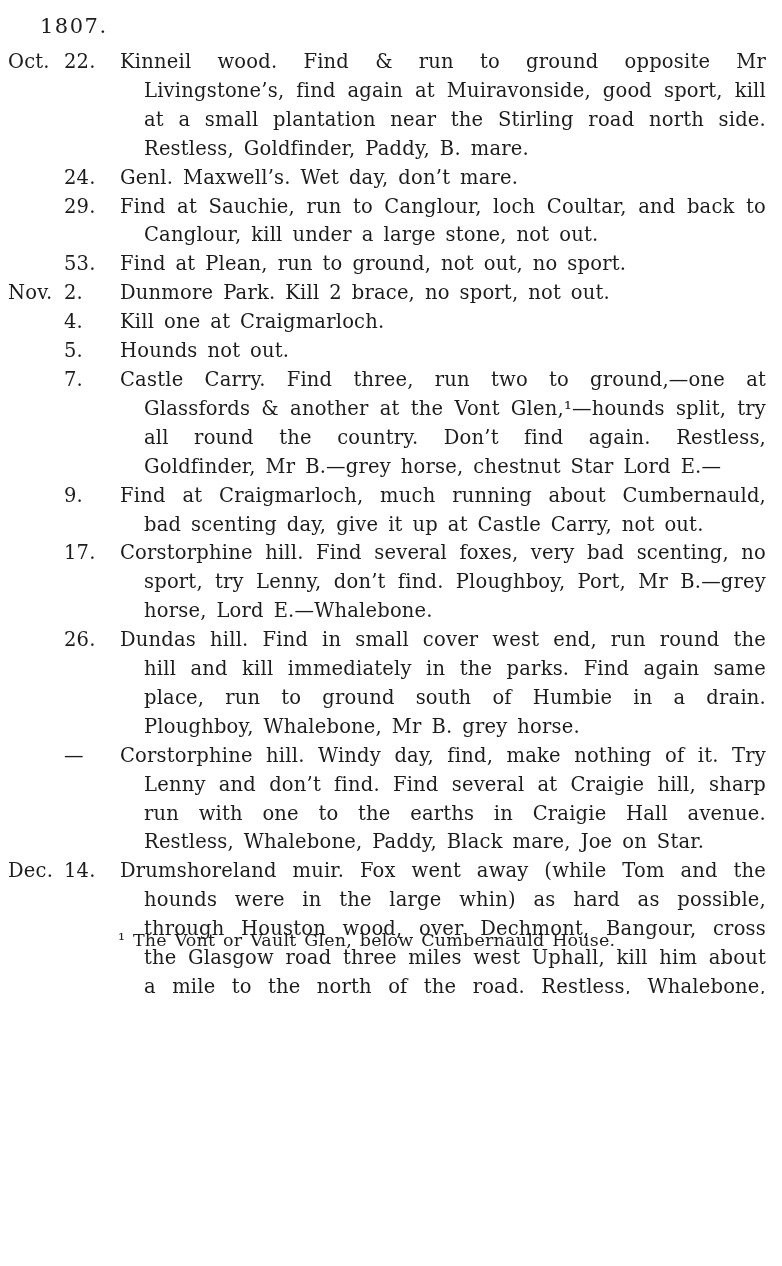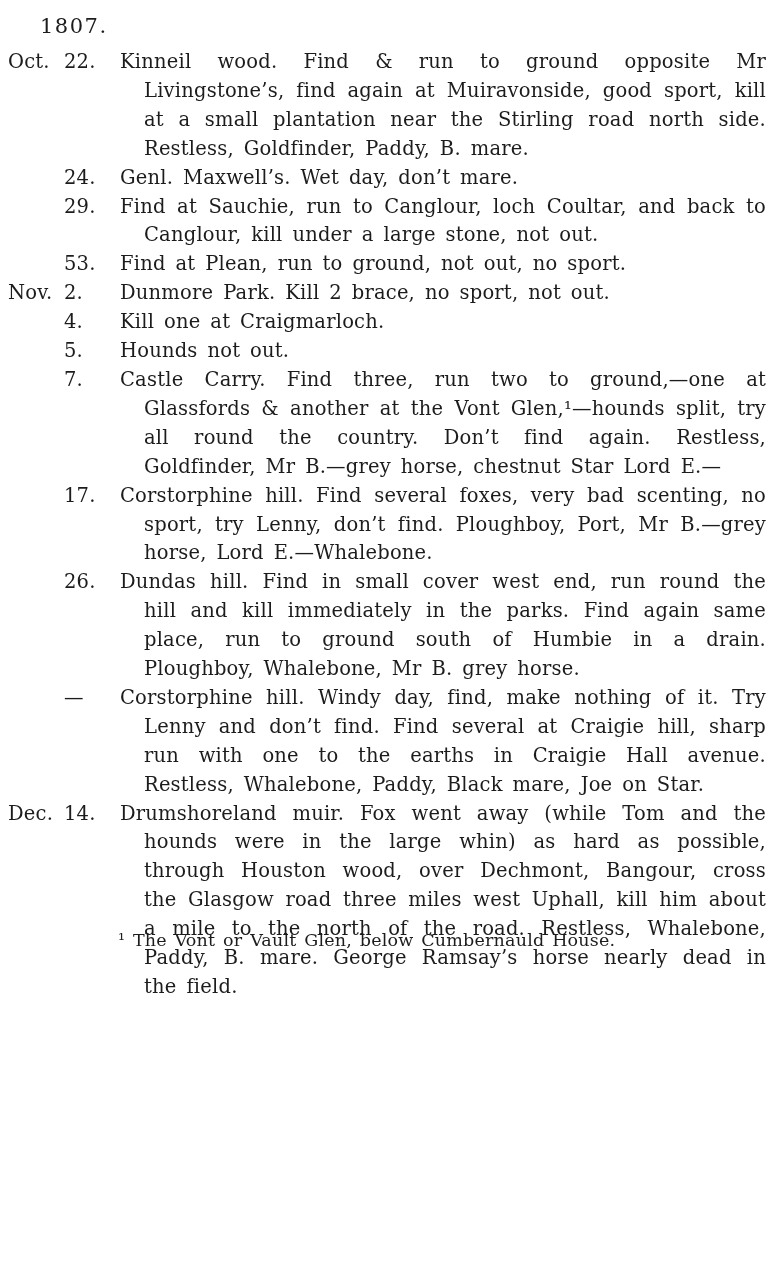--- a/index.html
+++ b/index.html
@@ -80,20 +80,21 @@
     <div class="entry"><span class="month"></span><span class="day">53.</span><span class="text">Find at Plean, run to ground, not out, no sport.</span></div>
 
     <div class="entry"><span class="month">Nov.</span><span class="day">2.</span><span class="text">Dunmore Park.  Kill 2 brace, no sport, not out.</span></div>
 
     <div class="entry"><span class="month"></span><span class="day">4.</span><span class="text">Kill one at Craigmarloch.</span></div>
 
     <div class="entry"><span class="month"></span><span class="day">5.</span><span class="text">Hounds not out.</span></div>
 
     <div class="entry"><span class="month"></span><span class="day">7.</span><span class="text">Castle Carry.  Find three, run two to ground,—one at Glassfords &amp; another at the Vont Glen,¹—hounds split, try all round the country.  Don’t find again. Restless, Goldfinder, Mr B.—grey horse, chestnut Star Lord E.—</span></div>
 
+    <div class="entry"><span class="month"></span><span class="day">9.</span><span class="text">Find at Craigmarloch, much running about Cumbernauld, bad scenting day, give it up at Castle Carry, not out.</span></div>
 
     <div class="entry"><span class="month"></span><span class="day">17.</span><span class="text">Corstorphine hill.  Find several foxes, very bad scenting, no sport, try Lenny, don’t find.  Ploughboy, Port, Mr B.—grey horse, Lord E.—Whalebone.</span></div>
 
     <div class="entry"><span class="month"></span><span class="day">26.</span><span class="text">Dundas hill.  Find in small cover west end, run round the hill and kill immediately in the parks.  Find again same place, run to ground south of Humbie in a drain.  Ploughboy, Whalebone, Mr B. grey horse.</span></div>
 
     <div class="entry"><span class="month"></span><span class="day">—</span><span class="text">Corstorphine hill.  Windy day, find, make nothing of it. Try Lenny and don’t find.  Find several at Craigie hill, sharp run with one to the earths in Craigie Hall avenue.  Restless, Whalebone, Paddy, Black mare, Joe on Star.</span></div>
 
     <div class="entry"><span class="month">Dec.</span><span class="day">14.</span><span class="text">Drumshoreland muir.  Fox went away (while Tom and the hounds were in the large whin) as hard as possible, through Houston wood, over Dechmont, Bangour, cross the Glasgow road three miles west Uphall, kill him about a mile to the north of the road.  Restless, Whalebone, Paddy, B. mare. George Ramsay’s horse nearly dead in the field.</span></div>
 
   </div>

